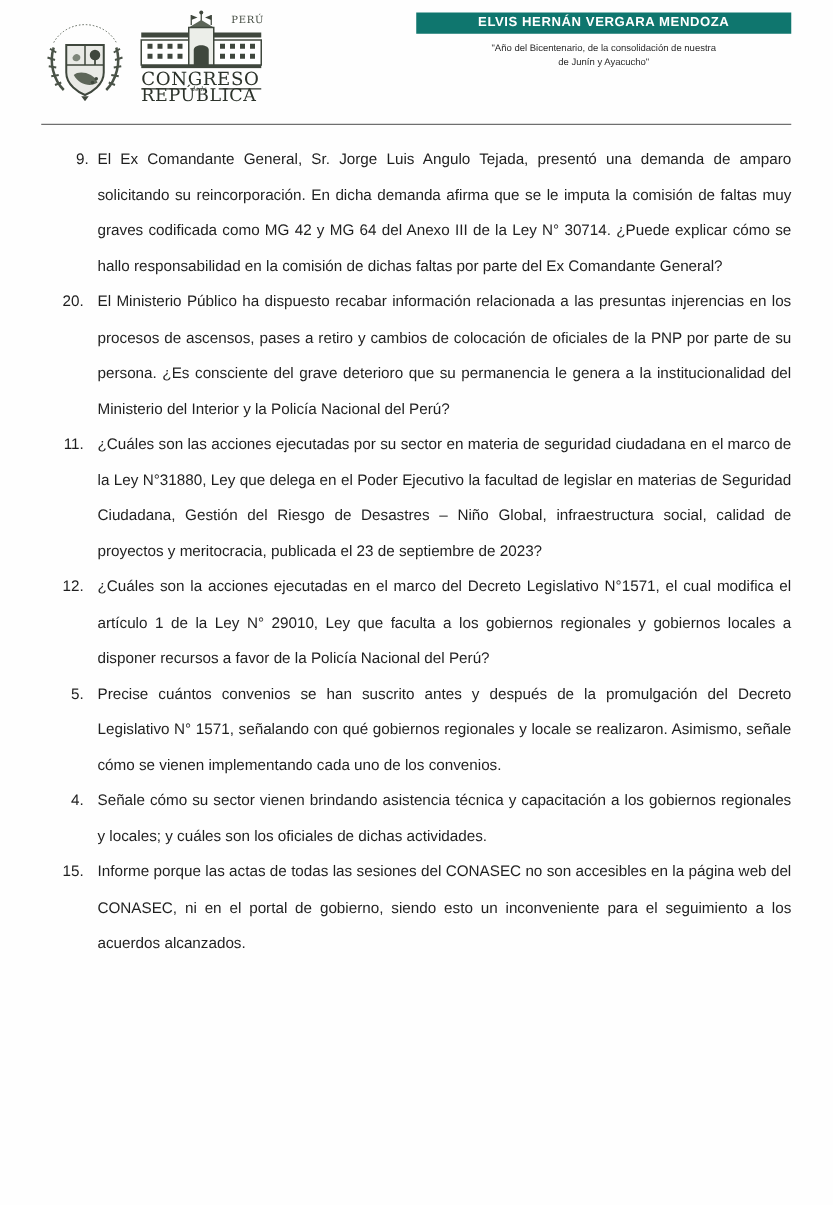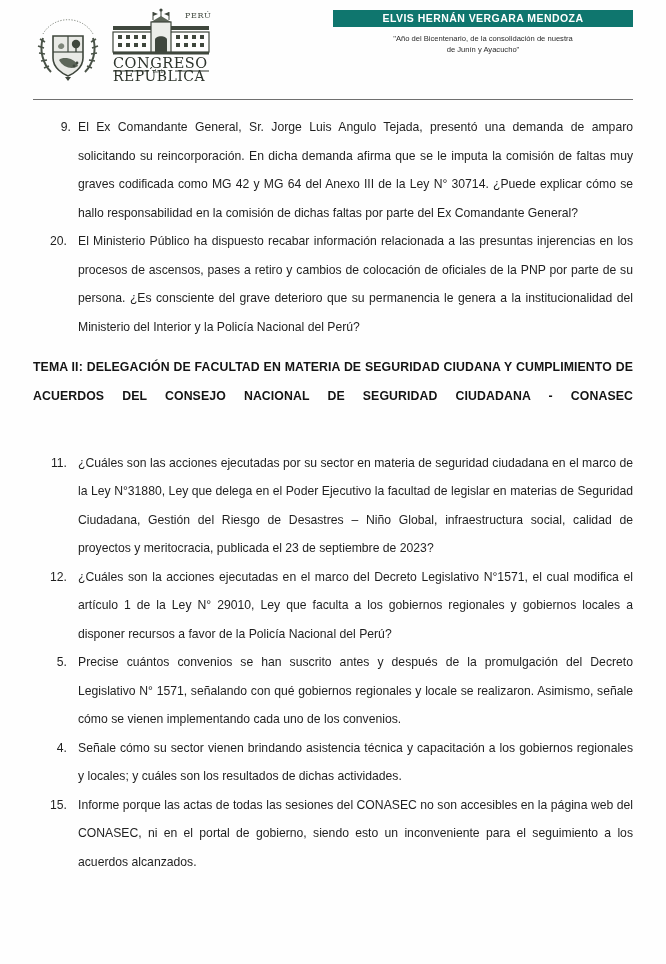--- a/index.html
+++ b/index.html
@@ -259,38 +259,37 @@
       <li class="qitem lastline-free">
         <span class="num">9.</span>
         <span class="qtext">El Ex Comandante General, Sr. Jorge Luis Angulo Tejada, presentó una demanda de amparo solicitando su reincorporación. En dicha demanda afirma que se le imputa la comisión de faltas muy graves codificada como MG 42 y MG 64 del Anexo III de la Ley N° 30714. ¿Puede explicar cómo se hallo responsabilidad en la comisión de dichas faltas por parte del Ex Comandante General?</span>
       </li>
       <li class="qitem wide-gap lastline-free">
         <span class="num">20.</span>
         <span class="qtext">El Ministerio Público ha dispuesto recabar información relacionada a las presuntas injerencias en los procesos de ascensos, pases a retiro y cambios de colocación de oficiales de la PNP por parte de su persona. ¿Es consciente del grave deterioro que su permanencia le genera a la institucionalidad del Ministerio del Interior y la Policía Nacional del Perú?</span>
       </li>
     </ol>
 
-    <div class="tema-heading">TEMA II: DELEGACIÓN DE FACULTAD EN MATERIA DE SEGURIDAD CIUDANA Y CUMPLIMIENTO DE ACUERDOS DEL CONSEJO NACIONAL DE SEGURIDAD CIUDADANA - CONASEC</div>
 
     <ol class="qlist">
       <li class="qitem wide-gap lastline-free">
         <span class="num">11.</span>
         <span class="qtext">¿Cuáles son las acciones ejecutadas por su sector en materia de seguridad ciudadana en el marco de la Ley N°31880, Ley que delega en el Poder Ejecutivo la facultad de legislar en materias de Seguridad Ciudadana, Gestión del Riesgo de Desastres – Niño Global, infraestructura social, calidad de proyectos y meritocracia, publicada el 23 de septiembre de 2023?</span>
       </li>
       <li class="qitem wide-gap lastline-free">
         <span class="num">12.</span>
         <span class="qtext">¿Cuáles son la acciones ejecutadas en el marco del Decreto Legislativo N°1571, el cual modifica el artículo 1 de la Ley N° 29010, Ley que faculta a los gobiernos regionales y gobiernos locales a disponer recursos a favor de la Policía Nacional del Perú?</span>
       </li>
       <li class="qitem wide-gap lastline-free">
         <span class="num">5.</span>
         <span class="qtext">Precise cuántos convenios se han suscrito antes y después de la promulgación del Decreto Legislativo N° 1571, señalando con qué gobiernos regionales y locale se realizaron. Asimismo, señale cómo se vienen implementando cada uno de los convenios.</span>
       </li>
       <li class="qitem wide-gap lastline-free">
         <span class="num">4.</span>
-        <span class="qtext">Señale cómo su sector vienen brindando asistencia técnica y capacitación a los gobiernos regionales y locales; y cuáles son los resultados de dichas actividades.</span>
+        <span class="qtext">Señale cómo su sector vienen brindando asistencia técnica y capacitación a los gobiernos regionales y locales; y cuáles son los oficiales de dichas actividades.</span>
       </li>
       <li class="qitem wide-gap lastline-free">
         <span class="num">15.</span>
         <span class="qtext">Informe porque las actas de todas las sesiones del CONASEC no son accesibles en la página web del CONASEC, ni en el portal de gobierno, siendo esto un inconveniente para el seguimiento a los acuerdos alcanzados.</span>
       </li>
     </ol>
 
   </div>
 </div>
 

